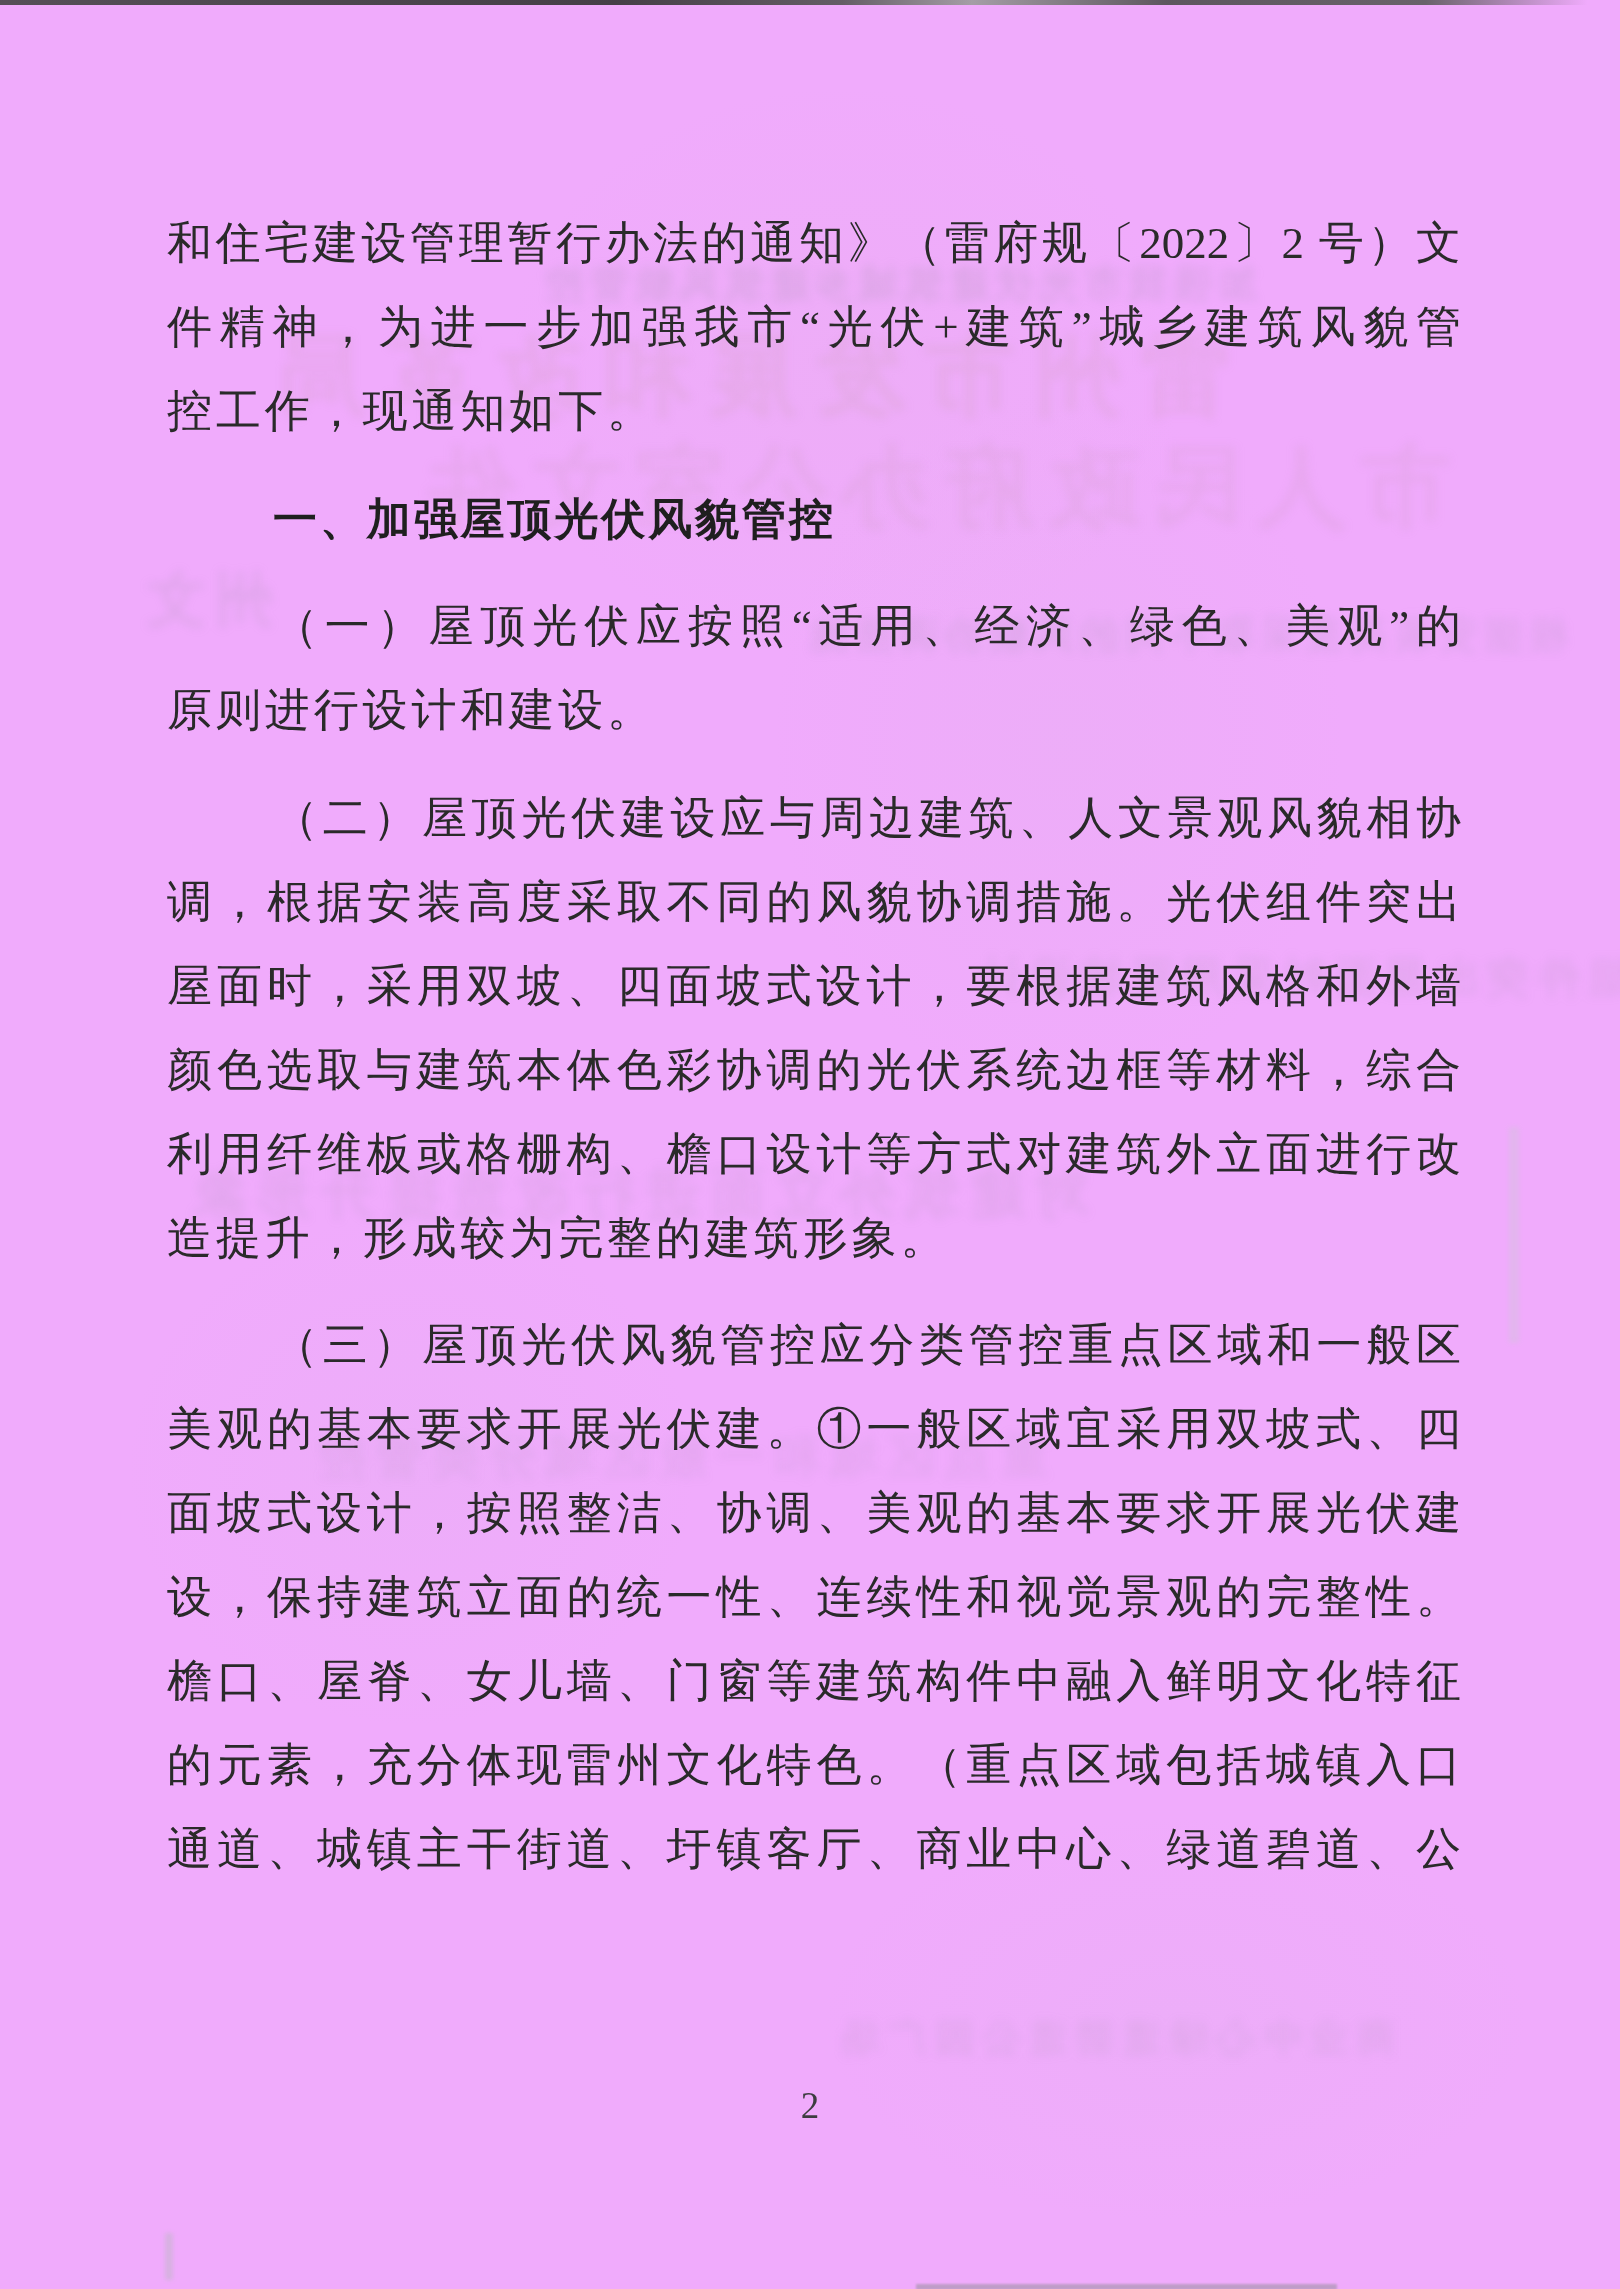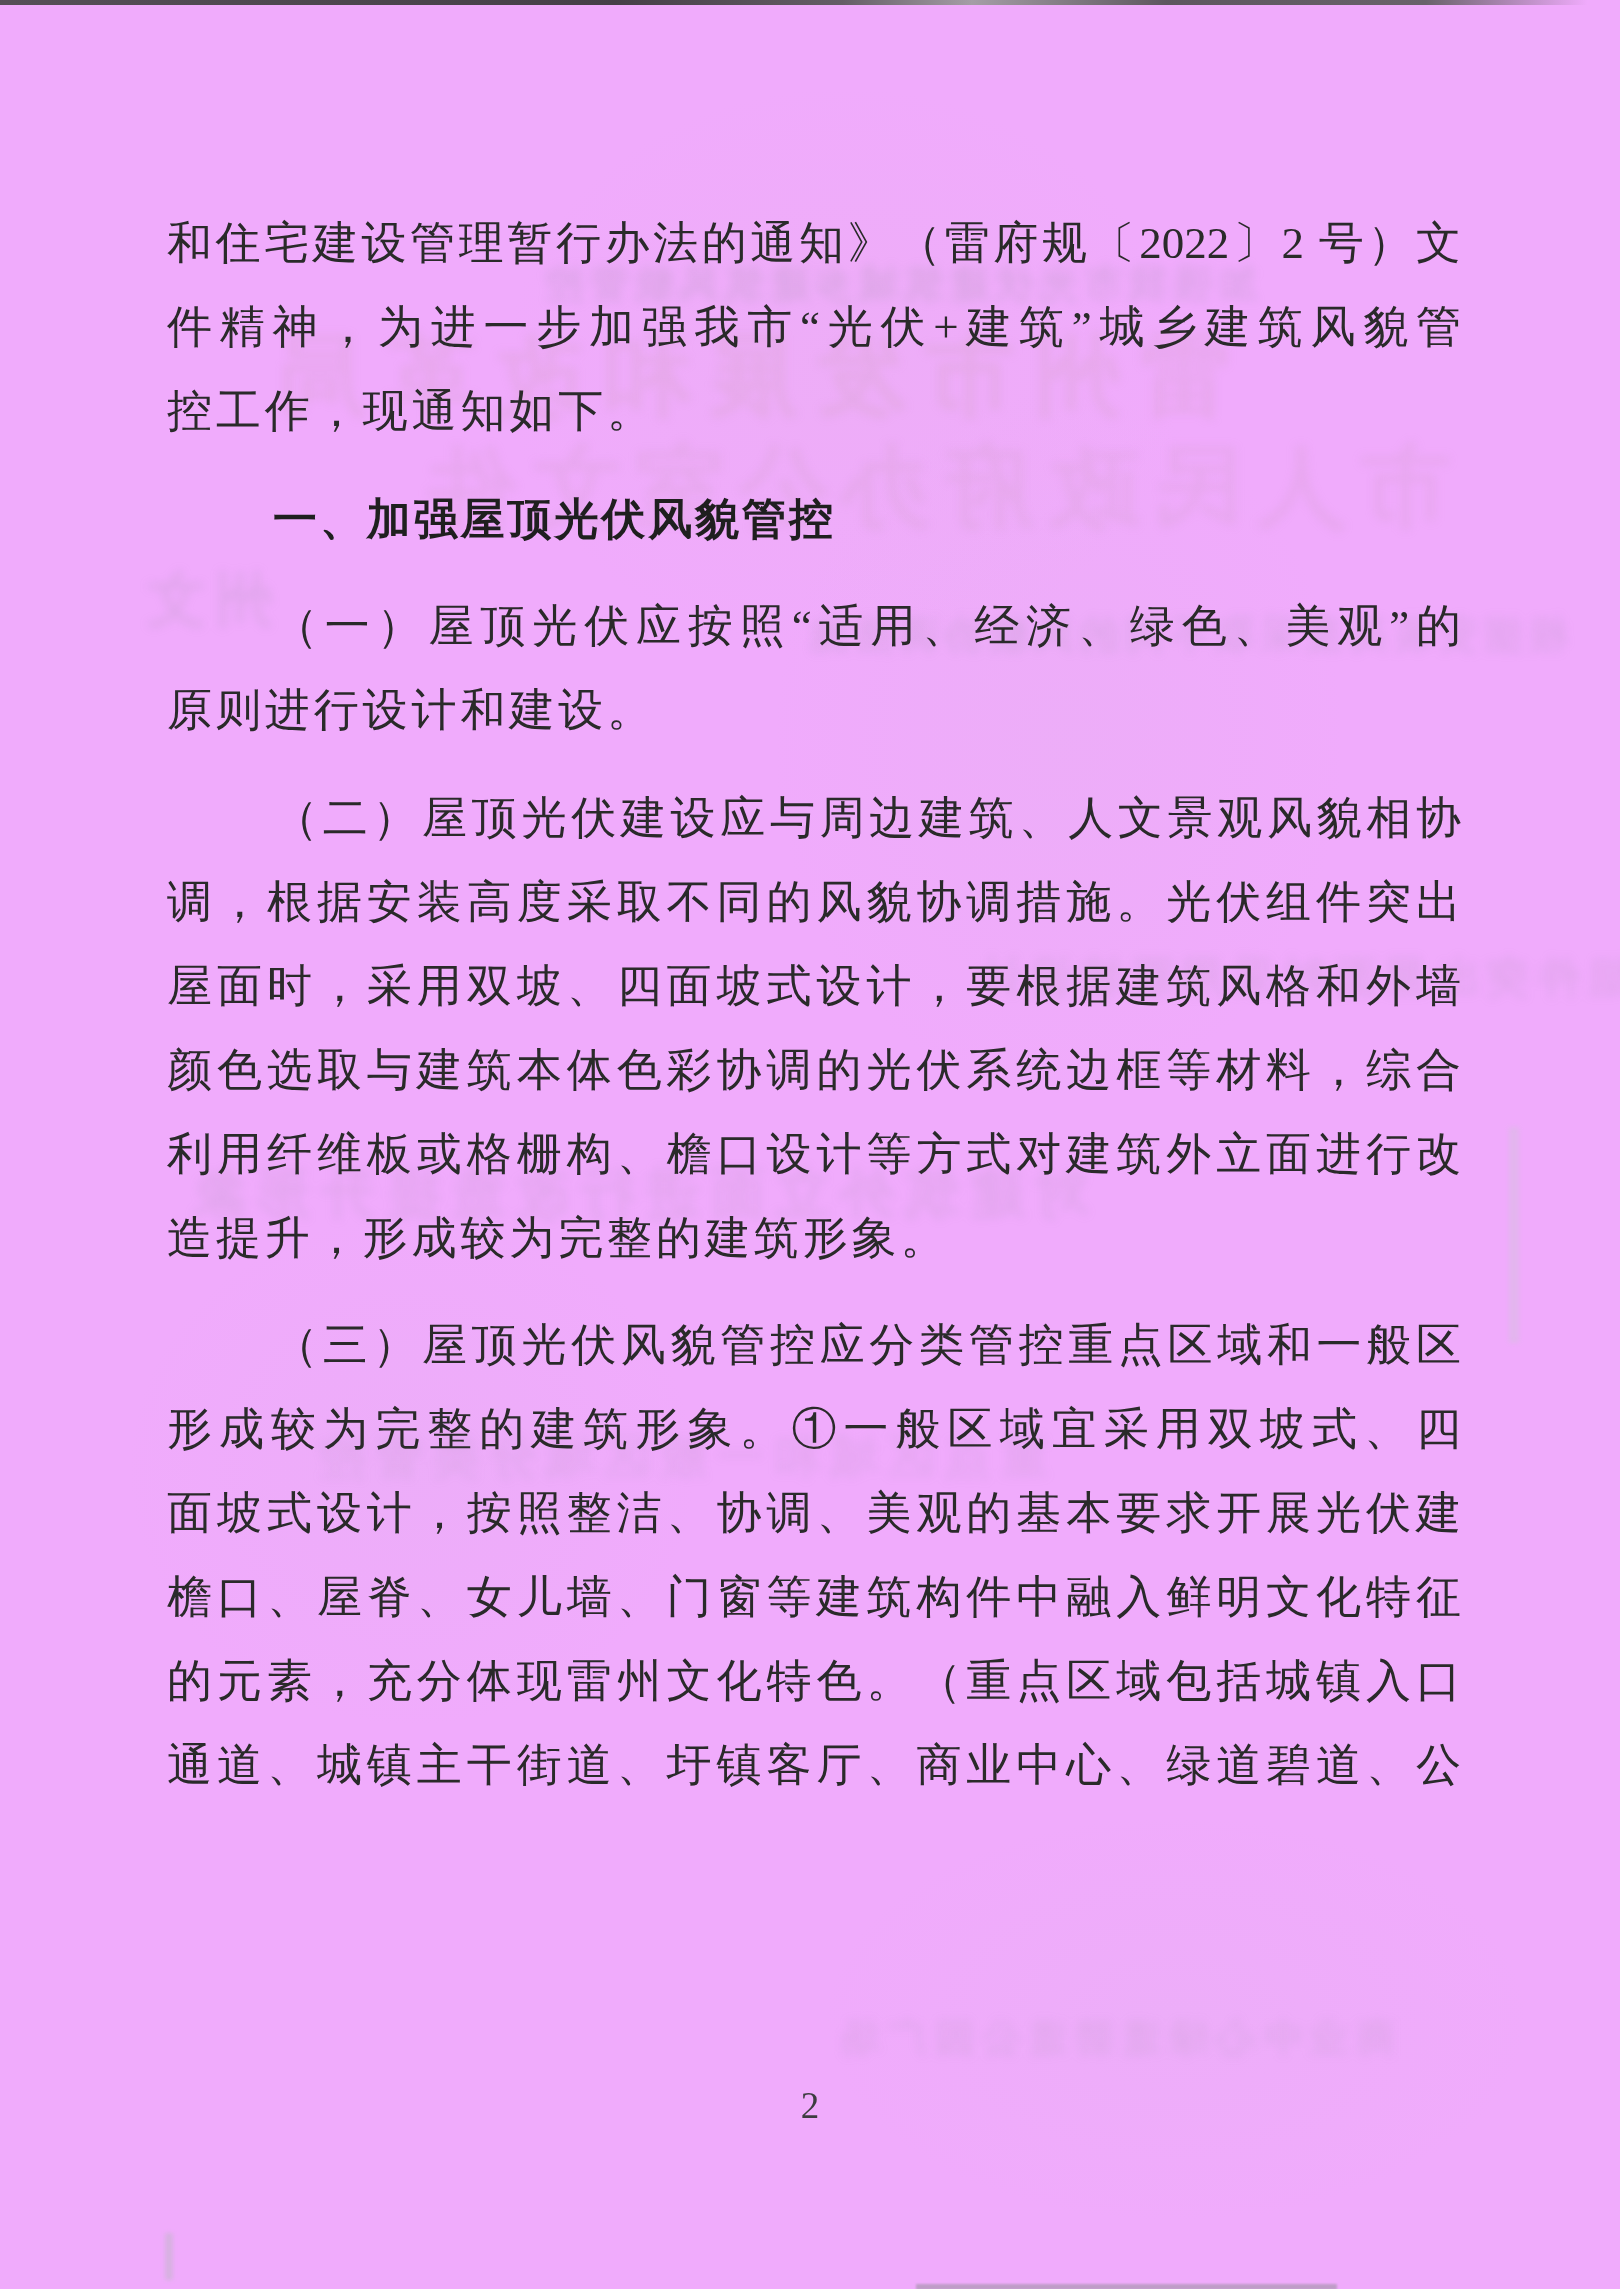--- a/index.html
+++ b/index.html
@@ -162,22 +162,23 @@
       <div class="line indent heading">一、加强屋顶光伏风貌管控</div>
       <div class="line indent just">（一）屋顶光伏应按照“适用、经济、绿色、美观”的</div>
       <div class="line">原则进行设计和建设。</div>
       <div class="line indent just">（二）屋顶光伏建设应与周边建筑、人文景观风貌相协</div>
       <div class="line just">调，根据安装高度采取不同的风貌协调措施。光伏组件突出</div>
       <div class="line just">屋面时，采用双坡、四面坡式设计，要根据建筑风格和外墙</div>
       <div class="line just">颜色选取与建筑本体色彩协调的光伏系统边框等材料，综合</div>
       <div class="line just">利用纤维板或格栅构、檐口设计等方式对建筑外立面进行改</div>
       <div class="line">造提升，形成较为完整的建筑形象。</div>
       <div class="line indent just">（三）屋顶光伏风貌管控应分类管控重点区域和一般区</div>
-      <div class="line just">形成较为完整的建筑形象。①一般区域宜采用双坡式、四</div>
+      <div class="line just">美观的基本要求开展光伏建。①一般区域宜采用双坡式、四</div>
       <div class="line just">面坡式设计，按照整洁、协调、美观的基本要求开展光伏建</div>
+      <div class="line just">设，保持建筑立面的统一性、连续性和视觉景观的完整性。</div>
       <div class="line just">檐口、屋脊、女儿墙、门窗等建筑构件中融入鲜明文化特征</div>
       <div class="line just">的元素，充分体现雷州文化特色。（重点区域包括城镇入口</div>
       <div class="line just">通道、城镇主干街道、圩镇客厅、商业中心、绿道碧道、公</div>
     </div>
 
   <div class="page-number">2</div>
 
 </div>
 
 

